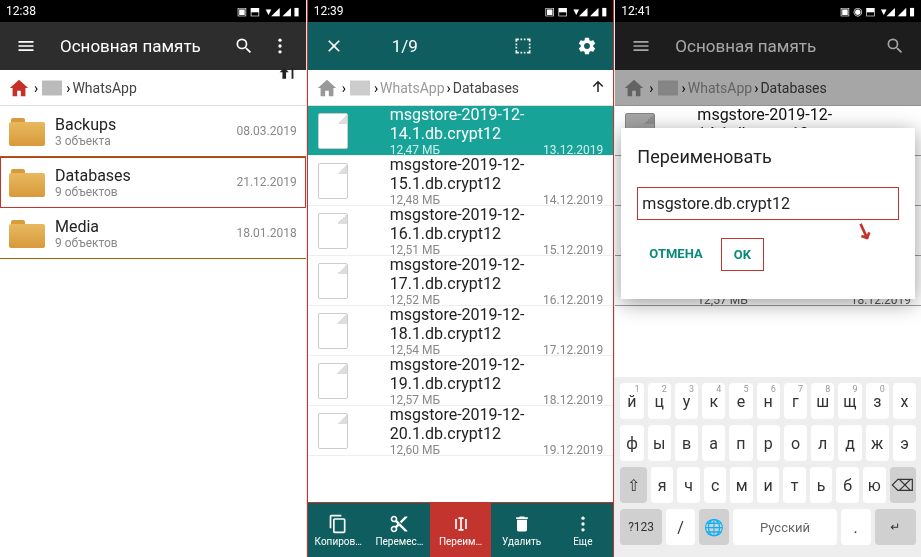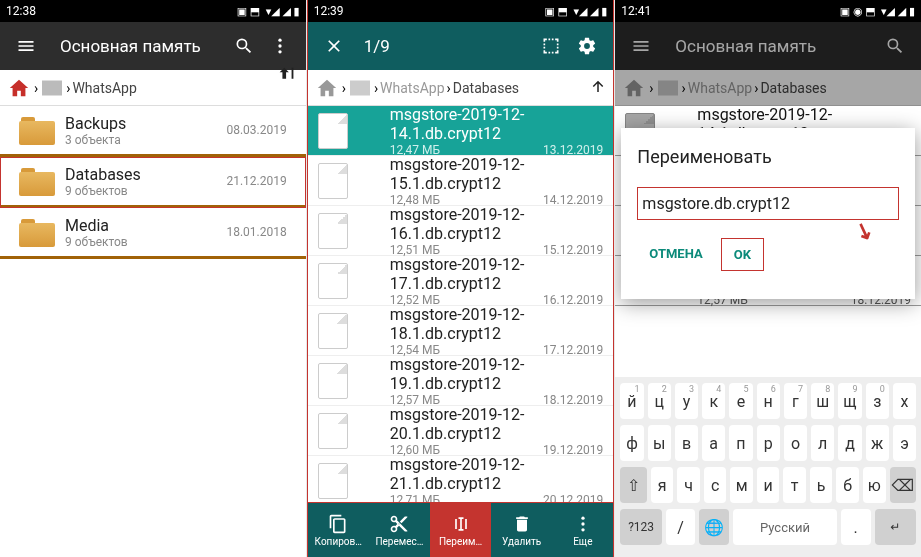--- a/index.html
+++ b/index.html
@@ -2,30 +2,30 @@
 <html><head>
 <meta charset="utf-8">
 <style>
 * { box-sizing: border-box; margin: 0; padding: 0; font-family: Roboto, Arial, sans-serif; }
 body { background: #e8e8e8; display: flex; gap: 2px; width: 921px; height: 557px; }
 .screen { width: 306px; height: 557px; background: #fff; position: relative; overflow: hidden; display: flex; flex-direction: column; }
 .statusbar { background: #000; color: #fff; height: 22px; display: flex; justify-content: space-between; align-items: center; padding: 0 6px; font-size: 12px; }
 .statusbar .right { display: flex; align-items: center; gap: 3px; font-size: 11px; }
 .topbar { height: 48px; display: flex; align-items: center; padding: 0 8px; color: #fff; }
 .topbar.dark { background: #2d2d2d; }
-.topbar.teal { background: #0f5d5f; }
+.topbar.teal { background: #0f5d5f; gap: 28px; }
 .topbar .title { font-size: 17px; margin-left: 16px; flex: 1; }
 .icon-btn { width: 36px; height: 36px; display: flex; align-items: center; justify-content: center; cursor: pointer; }
 .icon-btn svg { fill: #fff; }
 .breadcrumb { height: 36px; background: #fff; display: flex; align-items: center; padding: 0 6px; border-bottom: 1px solid #ddd; font-size: 14px; }
 .crumb { display: flex; align-items: center; gap: 2px; padding: 0 2px; }
 .crumb-text { color: #444; }
 .crumb-up { margin-left: auto; }
 .list { flex: 1; overflow: hidden; }
-.folder-row { display: flex; align-items: center; height: 51px; border-bottom: 3px solid #a16207; padding: 4px 19px; }
+.folder-row { display: flex; align-items: center; height: 51px; border-bottom: 1px solid #a16207; padding: 4px 9px; }
 .folder-icon { width: 36px; height: 30px; margin-right: 10px; position: relative; }
 .folder-icon::before { content: ''; position: absolute; top: 2px; left: 2px; width: 14px; height: 6px; background: #d89a3a; border-radius: 2px 2px 0 0; }
 .folder-icon::after { content: ''; position: absolute; top: 6px; left: 0; width: 36px; height: 24px; background: linear-gradient(#e8b860, #d89a3a); border-radius: 2px; }
 .row-text { flex: 1; }
 .row-name { font-size: 16px; color: #222; }
 .row-sub { font-size: 12px; color: #888; }
 .row-date { font-size: 12px; color: #888; }
 .file-row { display: flex; align-items: center; height: 50px; border-bottom: 1px solid #eee; padding: 4px 10px; gap: 32px; }
 .file-row.selected { background: #17a398; }
 .file-row.selected .row-name { color: #fff; }
@@ -248,30 +248,20 @@
       <div class="file-row">
         <div class="file-icon "></div>
     <div class="row-text" style="flex:1">
       <div class="row-name">msgstore-2019-12-20.1.db.crypt12</div>
       <div class="row-info">
             <span class="row-sub">12,60 МБ</span>
             <span class="row-date">19.12.2019</span>
           </div>
     </div>
       </div>
-      <div class="file-row">
-        <div class="file-icon "></div>
-    <div class="row-text" style="flex:1">
-      <div class="row-name">msgstore-2019-12-21.1.db.crypt12</div>
-      <div class="row-info">
-            <span class="row-sub">12,71 МБ</span>
-            <span class="row-date">20.12.2019</span>
-          </div>
-    </div>
-      </div>
     </div>
   <div class="bottom-bar redbox">
     <div class="bb-item">
       <svg viewBox="0 0 24 24">
           <path d="M16 1H4c-1.1 0-2 .9-2 2v14h2V3h12V1zm3 4H8c-1.1 0-2 .9-2 2v14c0 1.1.9 2 2 2h11c1.1 0 2-.9 2-2V7c0-1.1-.9-2-2-2zm0 16H8V7h11v14z"></path>
         </svg>
       <span>Копиров…</span>
     </div>
     <div class="bb-item">
       <svg viewBox="0 0 24 24">

